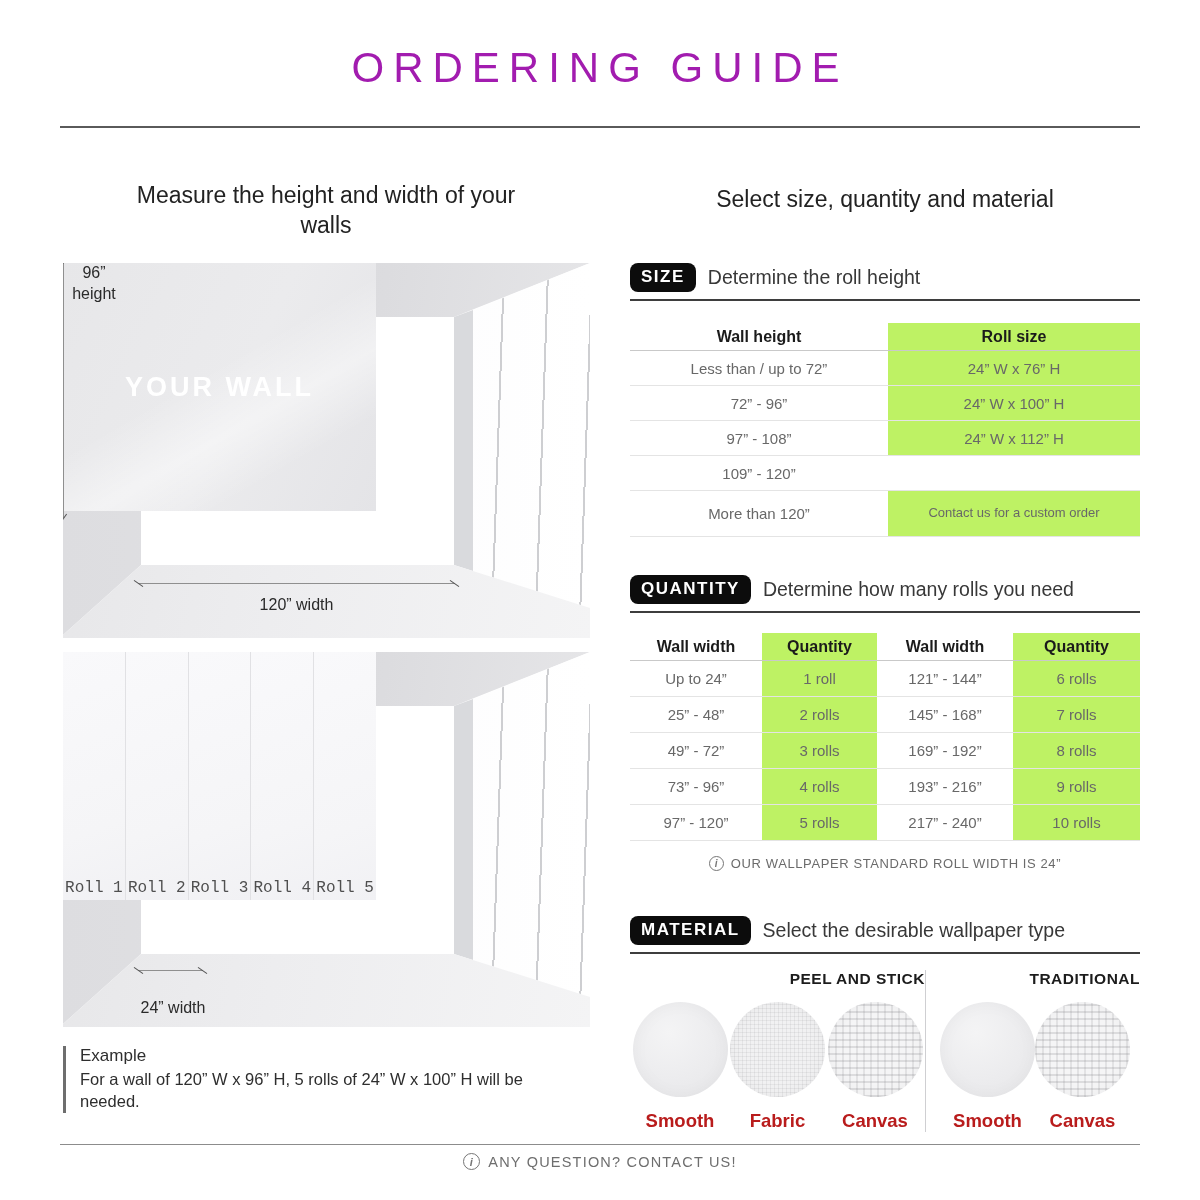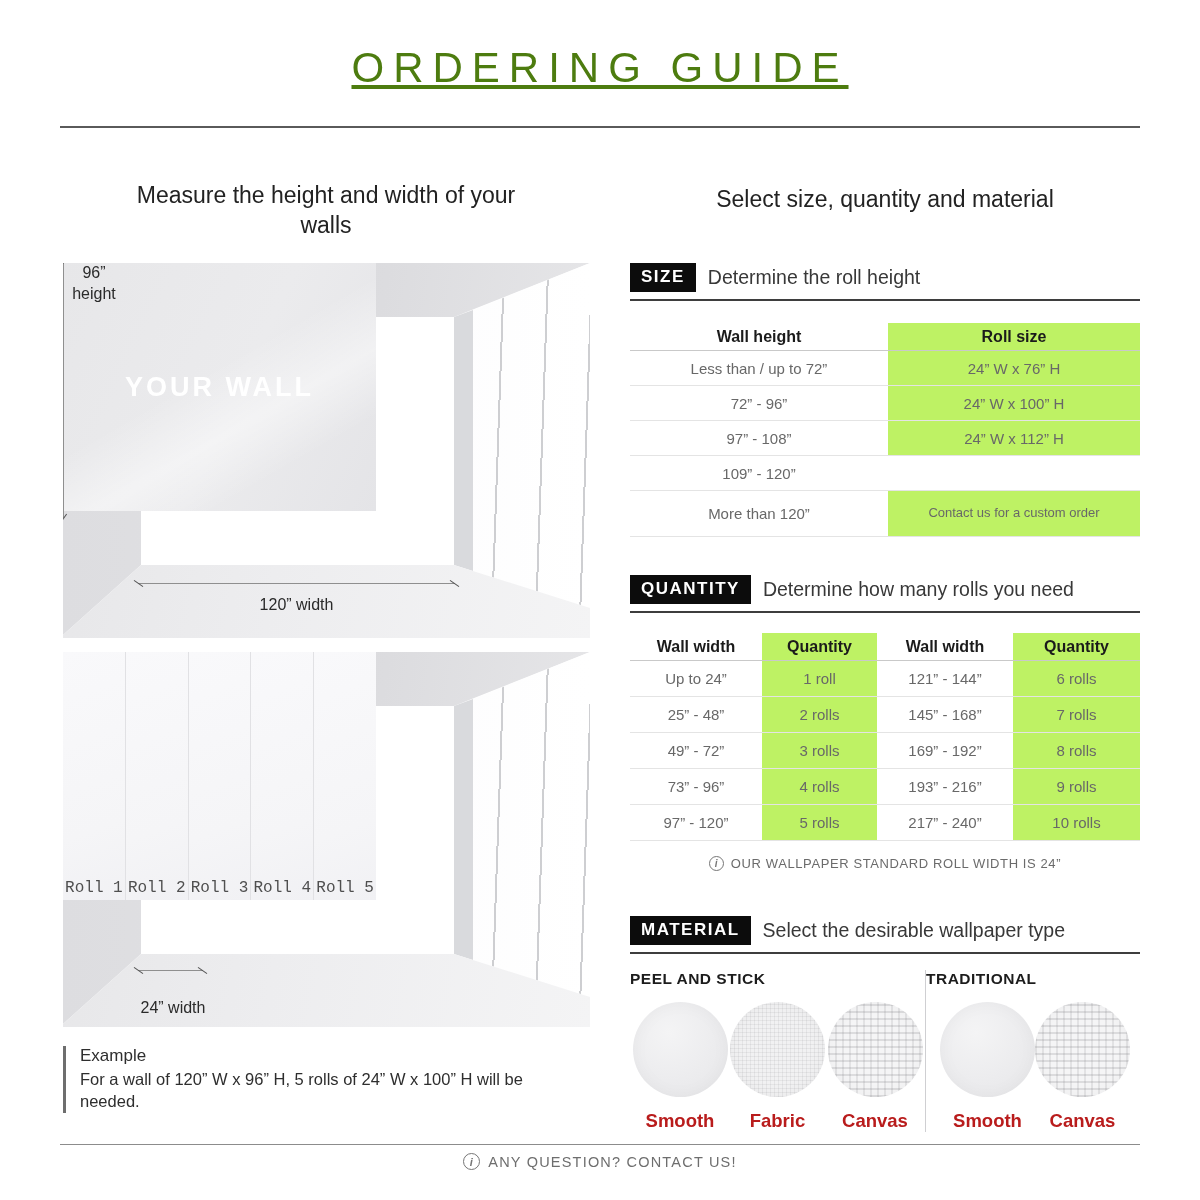--- a/index.html
+++ b/index.html
@@ -2,21 +2,21 @@
 <html><head>
 <meta charset="utf-8">
 <style>
   * { margin:0; padding:0; box-sizing:border-box; }
   html,body { width:1200px; height:1200px; background:#ffffff;
     font-family:"Liberation Sans", sans-serif; color:#1b1b1b; }
   .page { position:relative; width:1200px; height:1200px; overflow:hidden; background:#fff; }
 
   
   .title { position:absolute; top:44px; left:0; width:1200px; text-align:center;
-    font-size:42px; font-weight:300; letter-spacing:9px; color:#4d7c0f;text-decoration:underline; }
+    font-size:42px; font-weight:300; letter-spacing:9px; color:#a21caf; }
   .rule { position:absolute; left:60px; width:1080px; height:2px; background:#5a5a5a; }
   .rule.top { top:126px; }
   .rule.bottom { top:1144px; height:1px; background:#8c8c8c; }
 
   .col-heading { position:absolute; font-size:23px; line-height:1.32; color:#222;
     text-align:center; font-weight:400; }
   .col-heading.left { left:111px; top:180px; width:430px; }
   .col-heading.right { left:630px; top:184px; width:510px; }
 
   
@@ -73,21 +73,21 @@
     border-left:3px solid #6e6e6e; padding-left:14px; }
   .example .ex-title { font-size:17px; color:#2e2e2e; margin-bottom:2px; }
   .example .ex-text { font-size:16.5px; color:#2e2e2e; line-height:1.35; width:450px; }
 
   
   .sec { position:absolute; left:630px; width:510px; }
   .sec-size { top:263px; } .sec-quantity { top:575px; } .sec-material { top:916px; }
   .sec-head { display:flex; align-items:center; gap:12px;
     border-bottom:2px solid #3e3e3e; padding-bottom:7px; }
   .badge { background:#0c0c0c; color:#fff; font-size:17px; font-weight:700;
-    letter-spacing:1.5px; padding:4px 11px 5px; white-space:nowrap; }
+    letter-spacing:1.5px; padding:4px 11px 5px; white-space:nowrap;border-radius:8px; }
   .subtitle { font-size:19.5px; color:#383838; white-space:nowrap; }
 
   .tbl { width:510px; border-collapse:collapse; }
   .size-tbl { margin-top:22px; } .qty-tbl { margin-top:20px; }
   .tr { display:grid; align-items:center; border-bottom:1px solid #e4e4e4; }
   .size-tbl .tr { grid-template-columns:258px 252px; min-height:35px; }
   .qty-tbl .tr { grid-template-columns:132px 115px 136px 127px; min-height:36px; }
   .tr.th { border-bottom:1px solid #c9c9c9; min-height:28px; }
   .td { text-align:center; font-size:15px; color:#686868; padding:4px 2px; }
   .th .td { font-size:16px; font-weight:700; color:#1b1b1b; }
@@ -99,21 +99,21 @@
     color:#6b6b6b; display:flex; align-items:center; justify-content:center; gap:7px; }
   .info-icon { display:inline-flex; align-items:center; justify-content:center;
     width:15px; height:15px; border:1px solid #767676; border-radius:50%;
     font-size:10px; font-style:italic; font-weight:700; color:#767676; flex:0 0 auto; }
 
   
   .mat-groups { display:flex; margin-top:16px; }
   .mat-group { display:flex; flex-direction:column; }
   .mat-group.ps { width:295px; }
   .mat-group.trad { width:215px; border-left:1px solid #cfcfd2; }
-  .mat-group-name { text-align:left; font-size:15.5px; font-weight:700;
+  .mat-group-name { text-align:right; font-size:15.5px; font-weight:700;
     letter-spacing:.5px; color:#1c1c1c; margin-bottom:14px; }
   .swatch-row { display:flex; justify-content:space-evenly; }
   .trad .swatch-row { justify-content:space-between; padding:0 14px; }
   .swatch { display:flex; flex-direction:column; align-items:center; }
   .swatch-circle { width:95px; height:95px; border-radius:50%;
     box-shadow:inset 0 0 18px rgba(0,0,0,.035); }
   .tex-smooth { background:radial-gradient(circle at 38% 32%, #f4f4f5 0%, #ececee 55%, #e6e6e8 100%); }
   .tex-fabric { background-color:#f1f1f2; background-image:
       repeating-linear-gradient(0deg, rgba(150,150,155,.14) 0 1px, rgba(0,0,0,0) 1px 4px),
       repeating-linear-gradient(90deg, rgba(150,150,155,.14) 0 1px, rgba(0,0,0,0) 1px 4px); }

